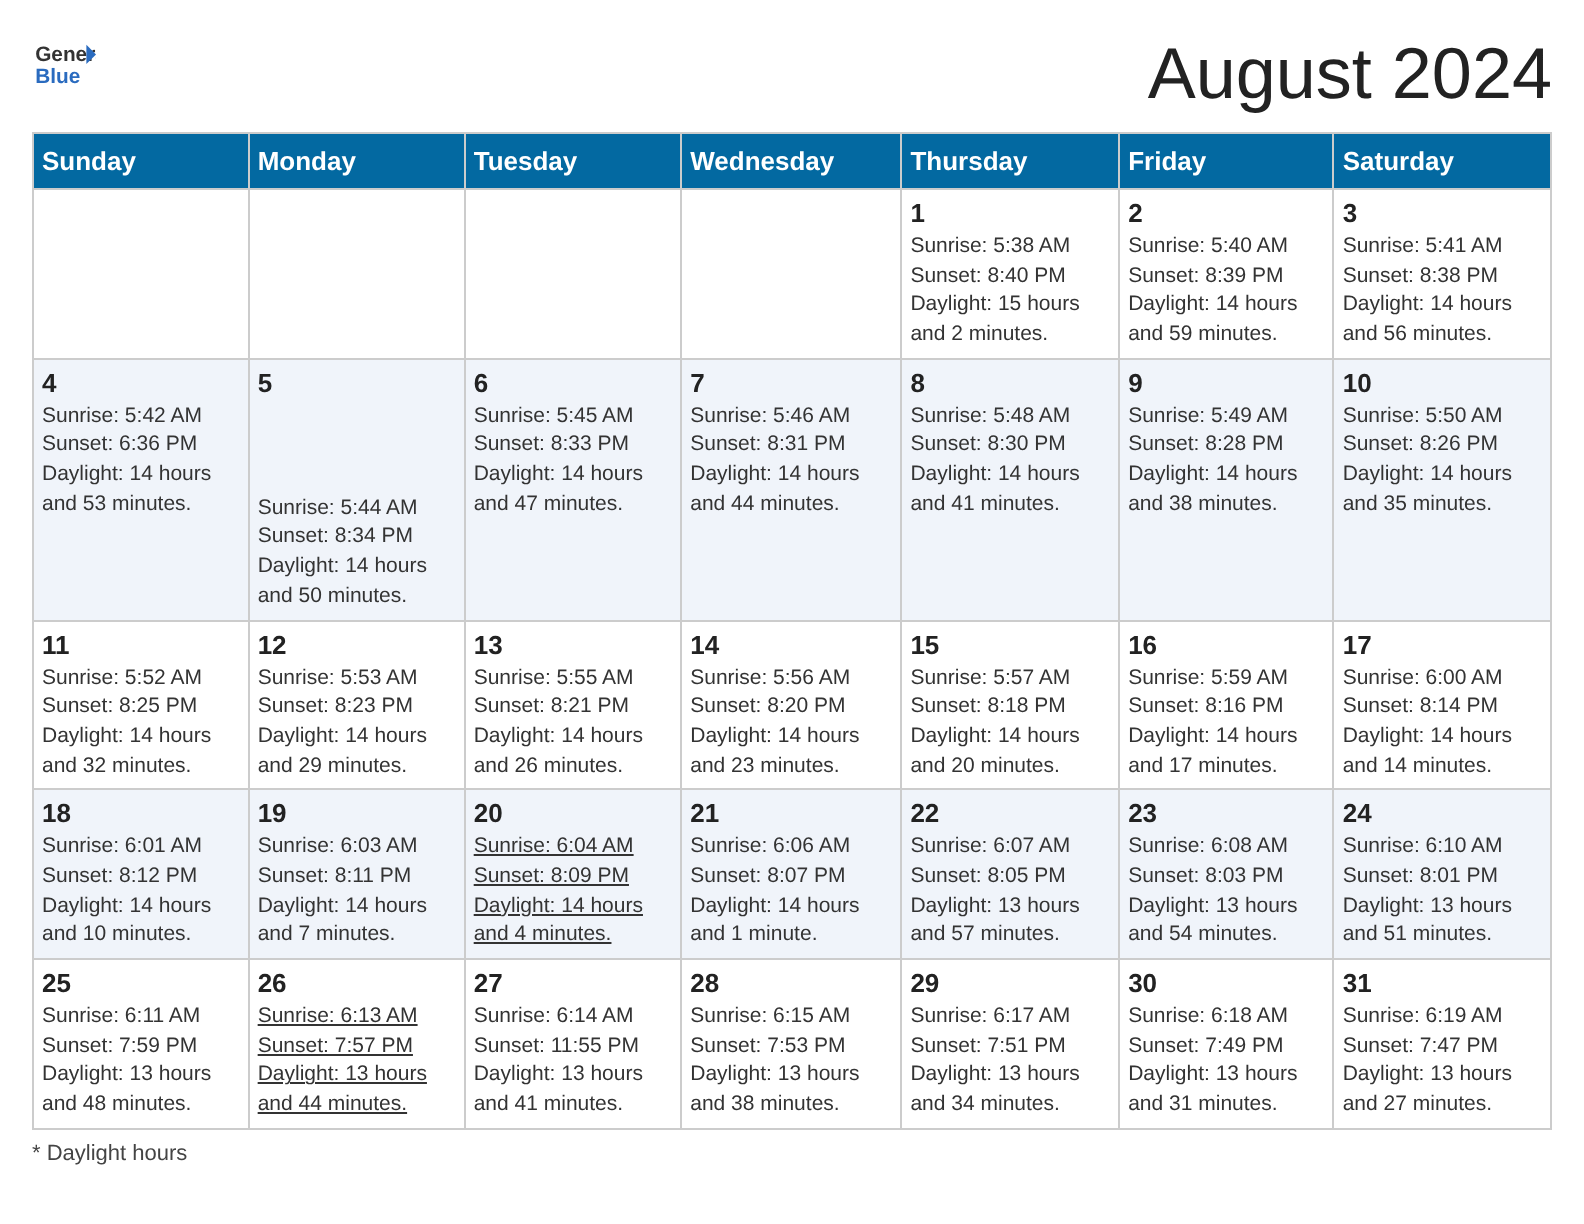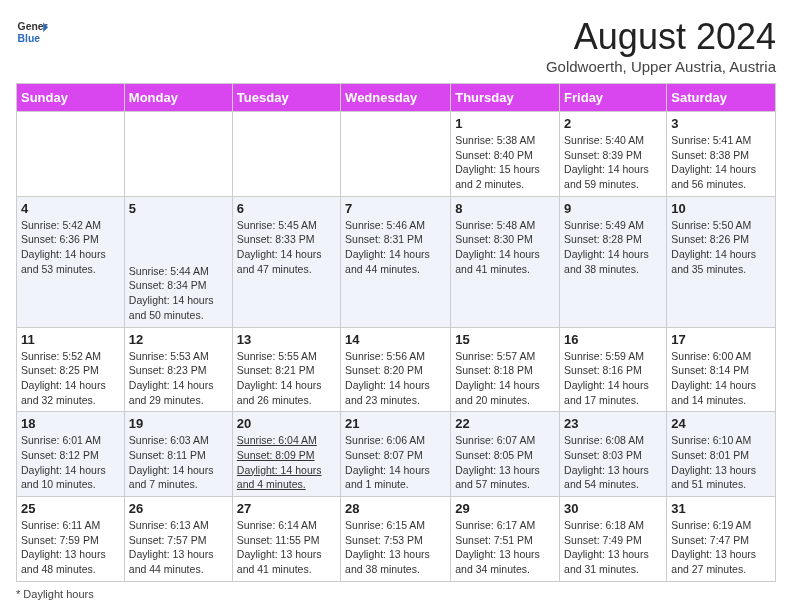--- a/index.html
+++ b/index.html
@@ -37,21 +37,21 @@
     .subtitle {
       font-size: 15px;
       color: #444;
     }
     .calendar-table {
       width: 100%;
       border-collapse: collapse;
       font-size: 11px;
     }
     .calendar-table thead tr th {
-      background-color: #d946ef;
+      background-color: #0369a1;
       color: #fff;
       padding: 6px 4px;
       text-align: left;
       font-weight: bold;
       font-size: 13px;
       border: 1px solid #ccc;
     }
     .calendar-table tbody tr td {
       border: 1px solid #ccc;
       vertical-align: top;
@@ -94,21 +94,20 @@
 <div class="header-area">
   <div class="logo">
     <svg class="logo-icon" viewBox="0 0 40 40" xmlns="http://www.w3.org/2000/svg">
       <text x="2" y="18" font-size="13" font-weight="bold" fill="#333" font-family="Arial">General</text>
       <text x="2" y="32" font-size="13" font-weight="bold" fill="#2a6bbf" font-family="Arial">Blue</text>
       <polygon points="34,8 40,14 34,20" fill="#2a6bbf"></polygon>
     </svg>
   </div>
   <div class="title-area">
     <div class="main-title">August 2024</div>
-    <div class="subtitle">Goldwoerth, Upper Austria, Austria</div>
   </div>
 </div>
 
 <table class="calendar-table">
   <thead>
     <tr>
     <th>Sunday</th>
         <th>Monday</th>
         <th>Tuesday</th>
         <th>Wednesday</th>
@@ -301,21 +300,21 @@
       <tr class="row-white">
         <td class="cell-day">
           <div class="day-number">25</div>
           <div class="day-info" style="white-space: pre-line;">Sunrise: 6:11 AM
 Sunset: 7:59 PM
 Daylight: 13 hours
 and 48 minutes.</div>
         </td>
         <td class="cell-day">
           <div class="day-number">26</div>
-          <div class="day-info" style="white-space: pre-line;">Sunrise: 6:13 AM
+          <div class="day-info" style="white-space: pre-line; text-decoration: underline;">Sunrise: 6:13 AM
 Sunset: 7:57 PM
 Daylight: 13 hours
 and 44 minutes.</div>
         </td>
         <td class="cell-day">
           <div class="day-number">27</div>
           <div class="day-info" style="white-space: pre-line;">Sunrise: 6:14 AM
 Sunset: 11:55 PM
 Daylight: 13 hours
 and 41 minutes.</div>

